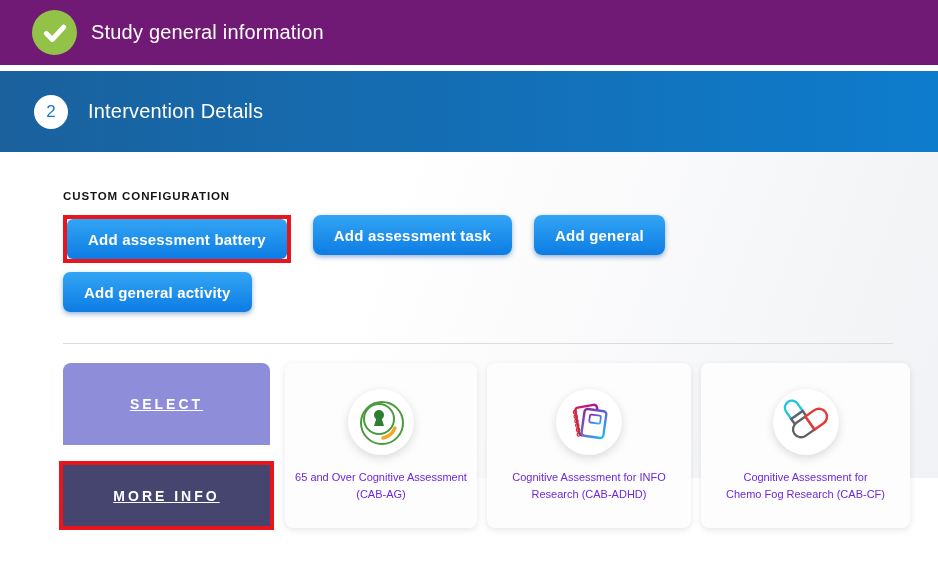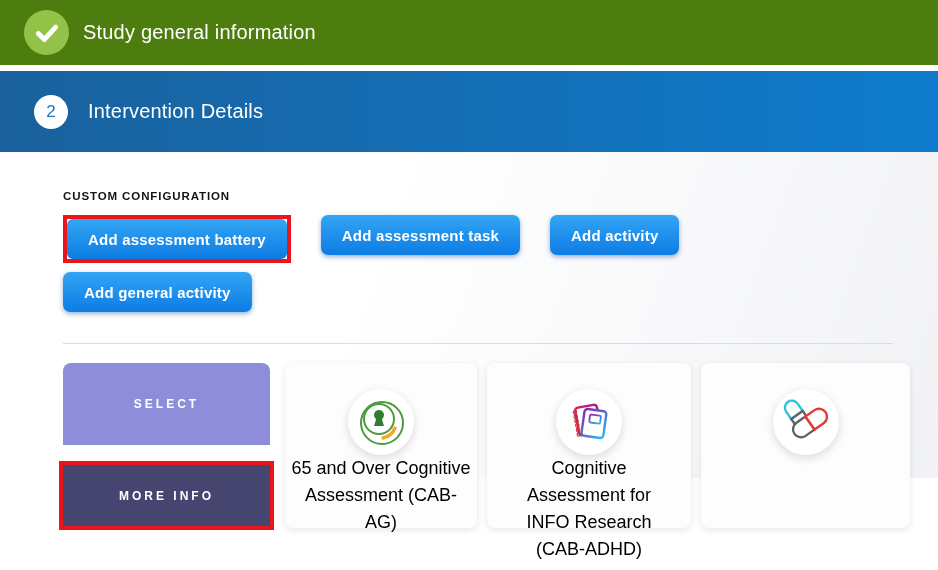--- a/index.html
+++ b/index.html
@@ -1,21 +1,21 @@
 <!DOCTYPE html>
 <html><head>
 <meta charset="utf-8">
 <style>
   * { margin:0; padding:0; box-sizing:border-box; }
   html,body { width:938px; height:570px; overflow:hidden;
     font-family:"Liberation Sans", sans-serif; background:#fff; }
 
   
-  .green-bar { height:65px; background:#4d7c0f; display:flex; align-items:center;
-    padding-left:24px; }
+  .green-bar { height:65px; background:#701a75; display:flex; align-items:center;
+    padding-left:32px; }
   .check-circle { width:45px; height:45px; border-radius:50%; background:#92c247;
     display:flex; align-items:center; justify-content:center; margin-right:14px; flex:0 0 auto; }
   .bar-title { color:#fff; font-size:20px; font-weight:400; letter-spacing:0.2px; }
   .bar-gap { height:6px; background:#ffffff; }
   .blue-bar { height:81px; background:linear-gradient(90deg,#1a619d 0%,#0e7ccd 100%);
     display:flex; align-items:center; padding-left:34px; }
   .step-circle { width:34px; height:34px; border-radius:50%; background:#fff;
     color:#1878c8; font-size:17px; display:flex; align-items:center; justify-content:center;
     margin-right:20px; flex:0 0 auto; }
 
@@ -23,46 +23,46 @@
   .content { height:326px; padding:38px 0 0 63px;
     background:linear-gradient(110deg,#ffffff 38%,#f1f2f5 100%); }
   .section-label { font-size:11.5px; font-weight:bold; color:#141414; letter-spacing:0.9px; }
 
   .btn-row { display:flex; margin-top:13px; }
   .btn { display:inline-flex; align-items:center; justify-content:center; height:40px;
     padding:0 21px; border:none; border-radius:7px; cursor:pointer;
     background:linear-gradient(180deg,#33a5f4 0%,#0d7ce4 100%);
     color:#fff; font-family:inherit; font-size:15px; font-weight:bold; letter-spacing:0.2px;
     box-shadow:0 2px 5px rgba(23,87,162,0.45); }
-  .btn + .btn, .red-wrap + .btn { margin-left:30px; }
+  .btn + .btn, .red-wrap + .btn { margin-left:22px;border-radius:8px; }
   .red-wrap { border:4px solid #ea141c; display:inline-flex; }
   .red-wrap .btn { border-radius:6px; box-shadow:none; }
   .row2 { margin-top:9px; }
 
   .divider { width:830px; height:1px; background:#dcdcdc; margin-top:31px; }
   .label2 { margin-top:16px; }
 
   
   .cards-row { display:flex; align-items:stretch; margin-top:19px; height:165px; }
   .select-card { width:207px; display:flex; flex-direction:column; margin-right:15px; }
   .half { display:flex; align-items:center; justify-content:center;
-    color:#fff; font-size:12px; font-weight:bold; letter-spacing:3px; cursor:pointer; }
+    color:#fff; font-size:14px; font-weight:bold; letter-spacing:3px; cursor:pointer;text-decoration:underline; }
   .select-half { height:82px; background:#8d8dd9; border-radius:8px 8px 0 0; }
   .more-info-half { flex:1; background:#454570; border:4px solid #ea141c;
     margin:16px -4px -2px -4px; }
 
   .card { background:#fdfdfe; border-radius:8px; box-shadow:0 2px 7px rgba(0,0,0,0.10);
     display:flex; flex-direction:column; align-items:center; padding:26px 0 12px;
     margin-right:10px; cursor:pointer; }
   .card-w1 { width:192px; } .card-w2 { width:204px; } .card-w3 { width:209px; }
   .badge { width:66px; height:66px; border-radius:50%; background:#fff;
     box-shadow:0 3px 10px rgba(0,0,0,0.14); display:flex; align-items:center;
     justify-content:center; flex:0 0 auto; }
   .card-title { flex:1; display:flex; align-items:center; justify-content:center;
-    text-align:center; color:#000000; font-size:18px; line-height:1.5; }
+    text-align:center; color:#6d28d9; font-size:11px; line-height:1.5; }
   .tw1 { width:182px; } .tw2 { width:168px; } .tw3 { width:162px; }
 </style>
 </head>
 <body>
 
 <div class="green-bar">
   <div class="check-circle">
     <svg width="26" height="26" viewBox="0 0 24 24">
       <path d="M4 12.5 L9.5 18 L20 6.5" stroke="#ffffff" stroke-width="4.5" fill="none" stroke-linecap="round" stroke-linejoin="round"></path>
     </svg>
@@ -79,21 +79,21 @@
 
 <div class="content">
 
   <div class="section-label">CUSTOM CONFIGURATION</div>
 
   <div class="btn-row">
     <span class="red-wrap">
       <button class="btn">Add assessment battery</button>
     </span>
     <button class="btn">Add assessment task</button>
-    <button class="btn">Add activity</button>
+    <button class="btn">Add general</button>
   </div>
 
   <div class="btn-row row2">
     <button class="btn">Add general activity</button>
   </div>
 
   <div class="divider"></div>
 
 
   <div class="cards-row">
@@ -159,16 +159,19 @@
           <g transform="translate(17,19) rotate(55)" fill="#ffffff" stroke-width="2.4">
             <path d="M0 -7 H-9 A7 7 0 0 0 -9 7 H0 Z" stroke="#26c6da"></path>
             <path d="M0 -7 H9 A7 7 0 0 1 9 7 H0 Z" stroke="#5f6368"></path>
           </g>
           <g transform="translate(30,27) rotate(-35)" fill="#ffffff" stroke-width="2.4">
             <path d="M0 -8 H-11 A8 8 0 0 0 -11 8 H0 Z" stroke="#5f6368"></path>
             <path d="M0 -8 H11 A8 8 0 0 1 11 8 H0 Z" stroke="#e53935"></path>
           </g>
         </svg>
       </div>
+      <div class="card-title">
+        <span class="tw3">Cognitive Assessment for Chemo Fog Research (CAB-CF)</span>
+      </div>
     </div>
 
   </div>
 </div>
 
 </body></html>

